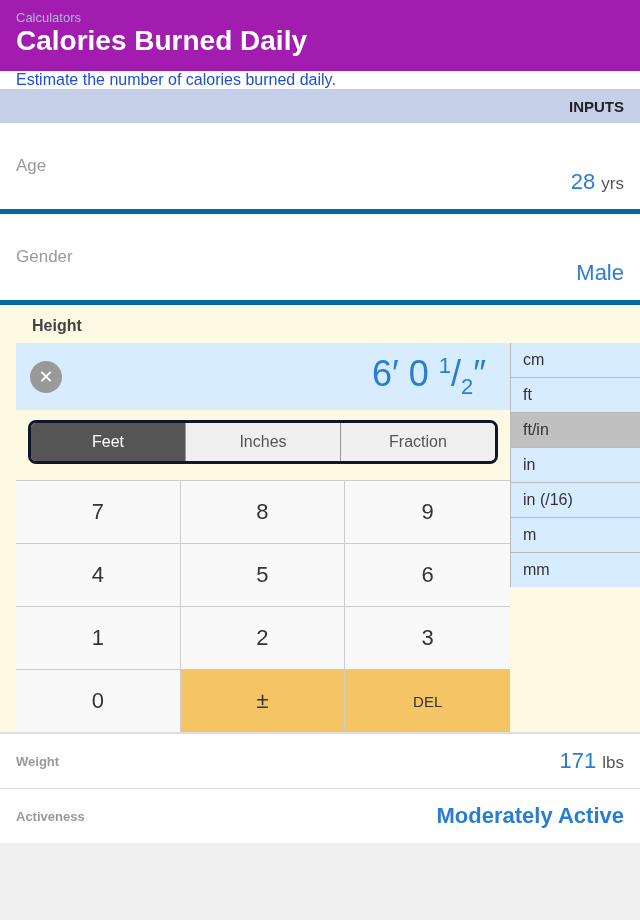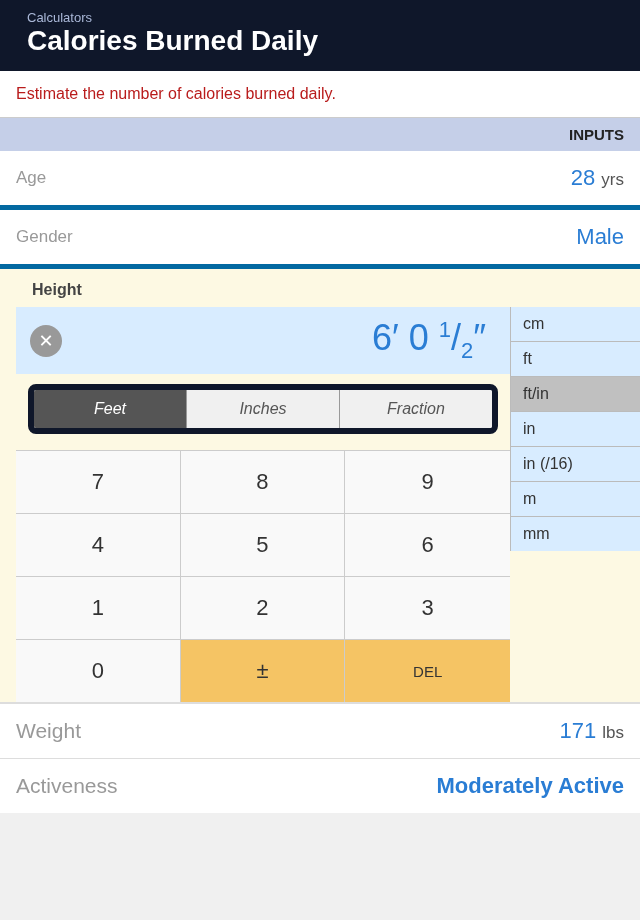--- a/index.html
+++ b/index.html
@@ -1,69 +1,69 @@
 <!DOCTYPE html>
 <html><head>
   <meta charset="utf-8">
   <style>
     * { box-sizing: border-box; margin: 0; padding: 0; }
     body { font-family: -apple-system, 'Helvetica Neue', Arial, sans-serif; width: 640px; background: #f0f0f0; }
 
     
-    .header { background: #0f172a; padding: 10px 27px 14px; }
+    .header { background: #a21caf; padding: 10px 16px 14px; }
     .header-subtitle { color: #aab8d8; font-size: 13px; }
     .header-title { color: #ffffff; font-size: 28px; font-weight: bold; }
 
     
-    .description { background: #ffffff; padding: 14px 16px; font-size: 16px; color: #b91c1c; border-bottom: 1px solid #ccc; }
+    .description { background: #ffffff; padding: 0 16px; font-size: 16px; color: #1d4ed8; border-bottom: 1px solid #ccc; }
 
     
     .section-header { background: #c5cfe8; padding: 8px 16px; font-size: 15px; font-weight: bold; color: #222; text-align: right; }
 
     
     .input-row { background: #ffffff; display: flex; align-items: center; justify-content: space-between; padding: 14px 16px; border-bottom: 5px solid #0369a1; }
     .input-label { color: #999; font-size: 17px; }
-    .input-value { font-size: 22px; color: #2a7dd4; font-weight: 400; }
+    .input-value { font-size: 22px; color: #2a7dd4; font-weight: 400; margin-top: 32px; }
     .input-value .unit { color: #555; font-weight: normal; font-size: 17px; }
 
     
     .height-section { background: #fdf9e3; padding: 12px 0 0 16px; border-bottom: 1px solid #ddd; }
     .height-label { padding: 0 16px 8px; font-size: 16px; font-weight: bold; color: #444; }
     .height-display { background: #d8ecff; flex: 1; display: flex; align-items: center; justify-content: space-between; padding: 10px 14px; position: relative; min-height: 58px; }
     .height-display-value { font-size: 36px; color: #2a7dd4; font-weight: 300; flex: 1; text-align: right; }
 
     .clear-btn { width: 32px; height: 32px; border-radius: 50%; background: #999; border: none; color: white; font-size: 18px; display: flex; align-items: center; justify-content: center; cursor: pointer; flex-shrink: 0; }
 
     
     .unit-option { padding: 8px 12px; font-size: 16px; color: #333; background: #d8ecff; border-bottom: 1px solid #bbb; cursor: pointer; }
     .unit-option:last-child { border-bottom: none; }
     .unit-option.selected { background: #c0c0c0; color: #333; }
 
     
-    .picker-tabs { display: flex; border: 6px solid #0f172a; margin: 10px 12px 16px; border-radius: 8px; overflow: hidden; background: #f0f0f0; font-style: italic; }
+    .picker-tabs { display: flex; border: 3px solid #0f172a; margin: 10px 12px 16px; border-radius: 8px; overflow: hidden; background: #f0f0f0; }
     .picker-tab { flex: 1; padding: 10px 0; text-align: center; font-size: 16px; color: #555; background: #f0f0f0; cursor: pointer; border-right: 1px solid #999; }
     .picker-tab:last-child { border-right: none; }
     .picker-tab.active { background: #555; color: #fff; }
 
     
     .keypad { display: grid; grid-template-columns: repeat(3, 1fr); border-top: 1px solid #ccc; margin-top: 8px; }
     .keypad-btn { border: none; border-right: 1px solid #ccc; border-bottom: 1px solid #ccc; background: #f9f9f9; padding: 18px 0; font-size: 22px; color: #333; cursor: pointer; text-align: center; }
     .keypad-btn:nth-child(3n) { border-right: none; }
     .keypad-btn.orange { background: #f5c464; }
     .keypad-btn:last-child { border-bottom: none; }
     .keypad-btn:nth-last-child(-n+3) { border-bottom: none; }
 
     
     .picker-area { display: flex; align-items: flex-start; }
     .picker-left { flex: 1; }
     .unit-list { width: 130px; border-left: 1px solid #bbb; background: #fdba74; }
 
     
     .bottom-row { background: #ffffff; display: flex; align-items: center; justify-content: space-between; padding: 14px 16px; border-top: 1px solid #ddd; }
-    .bottom-label { color: #999; font-size: 21px; }
+    .bottom-label { color: #999; font-size: 13px; font-weight: bold; }
     .bottom-value { font-size: 22px; color: #2a7dd4; font-weight: 400; }
     .bottom-value .unit { color: #555; font-weight: normal; font-size: 17px; }
     .bottom-value.active-text { font-size: 22px; font-weight: bold; color: #2a7dd4; }
   </style>
 </head>
 <body>
 
 <div class="header">
   <div class="header-subtitle">Calculators</div>
   <div class="header-title">Calories Burned Daily</div>

